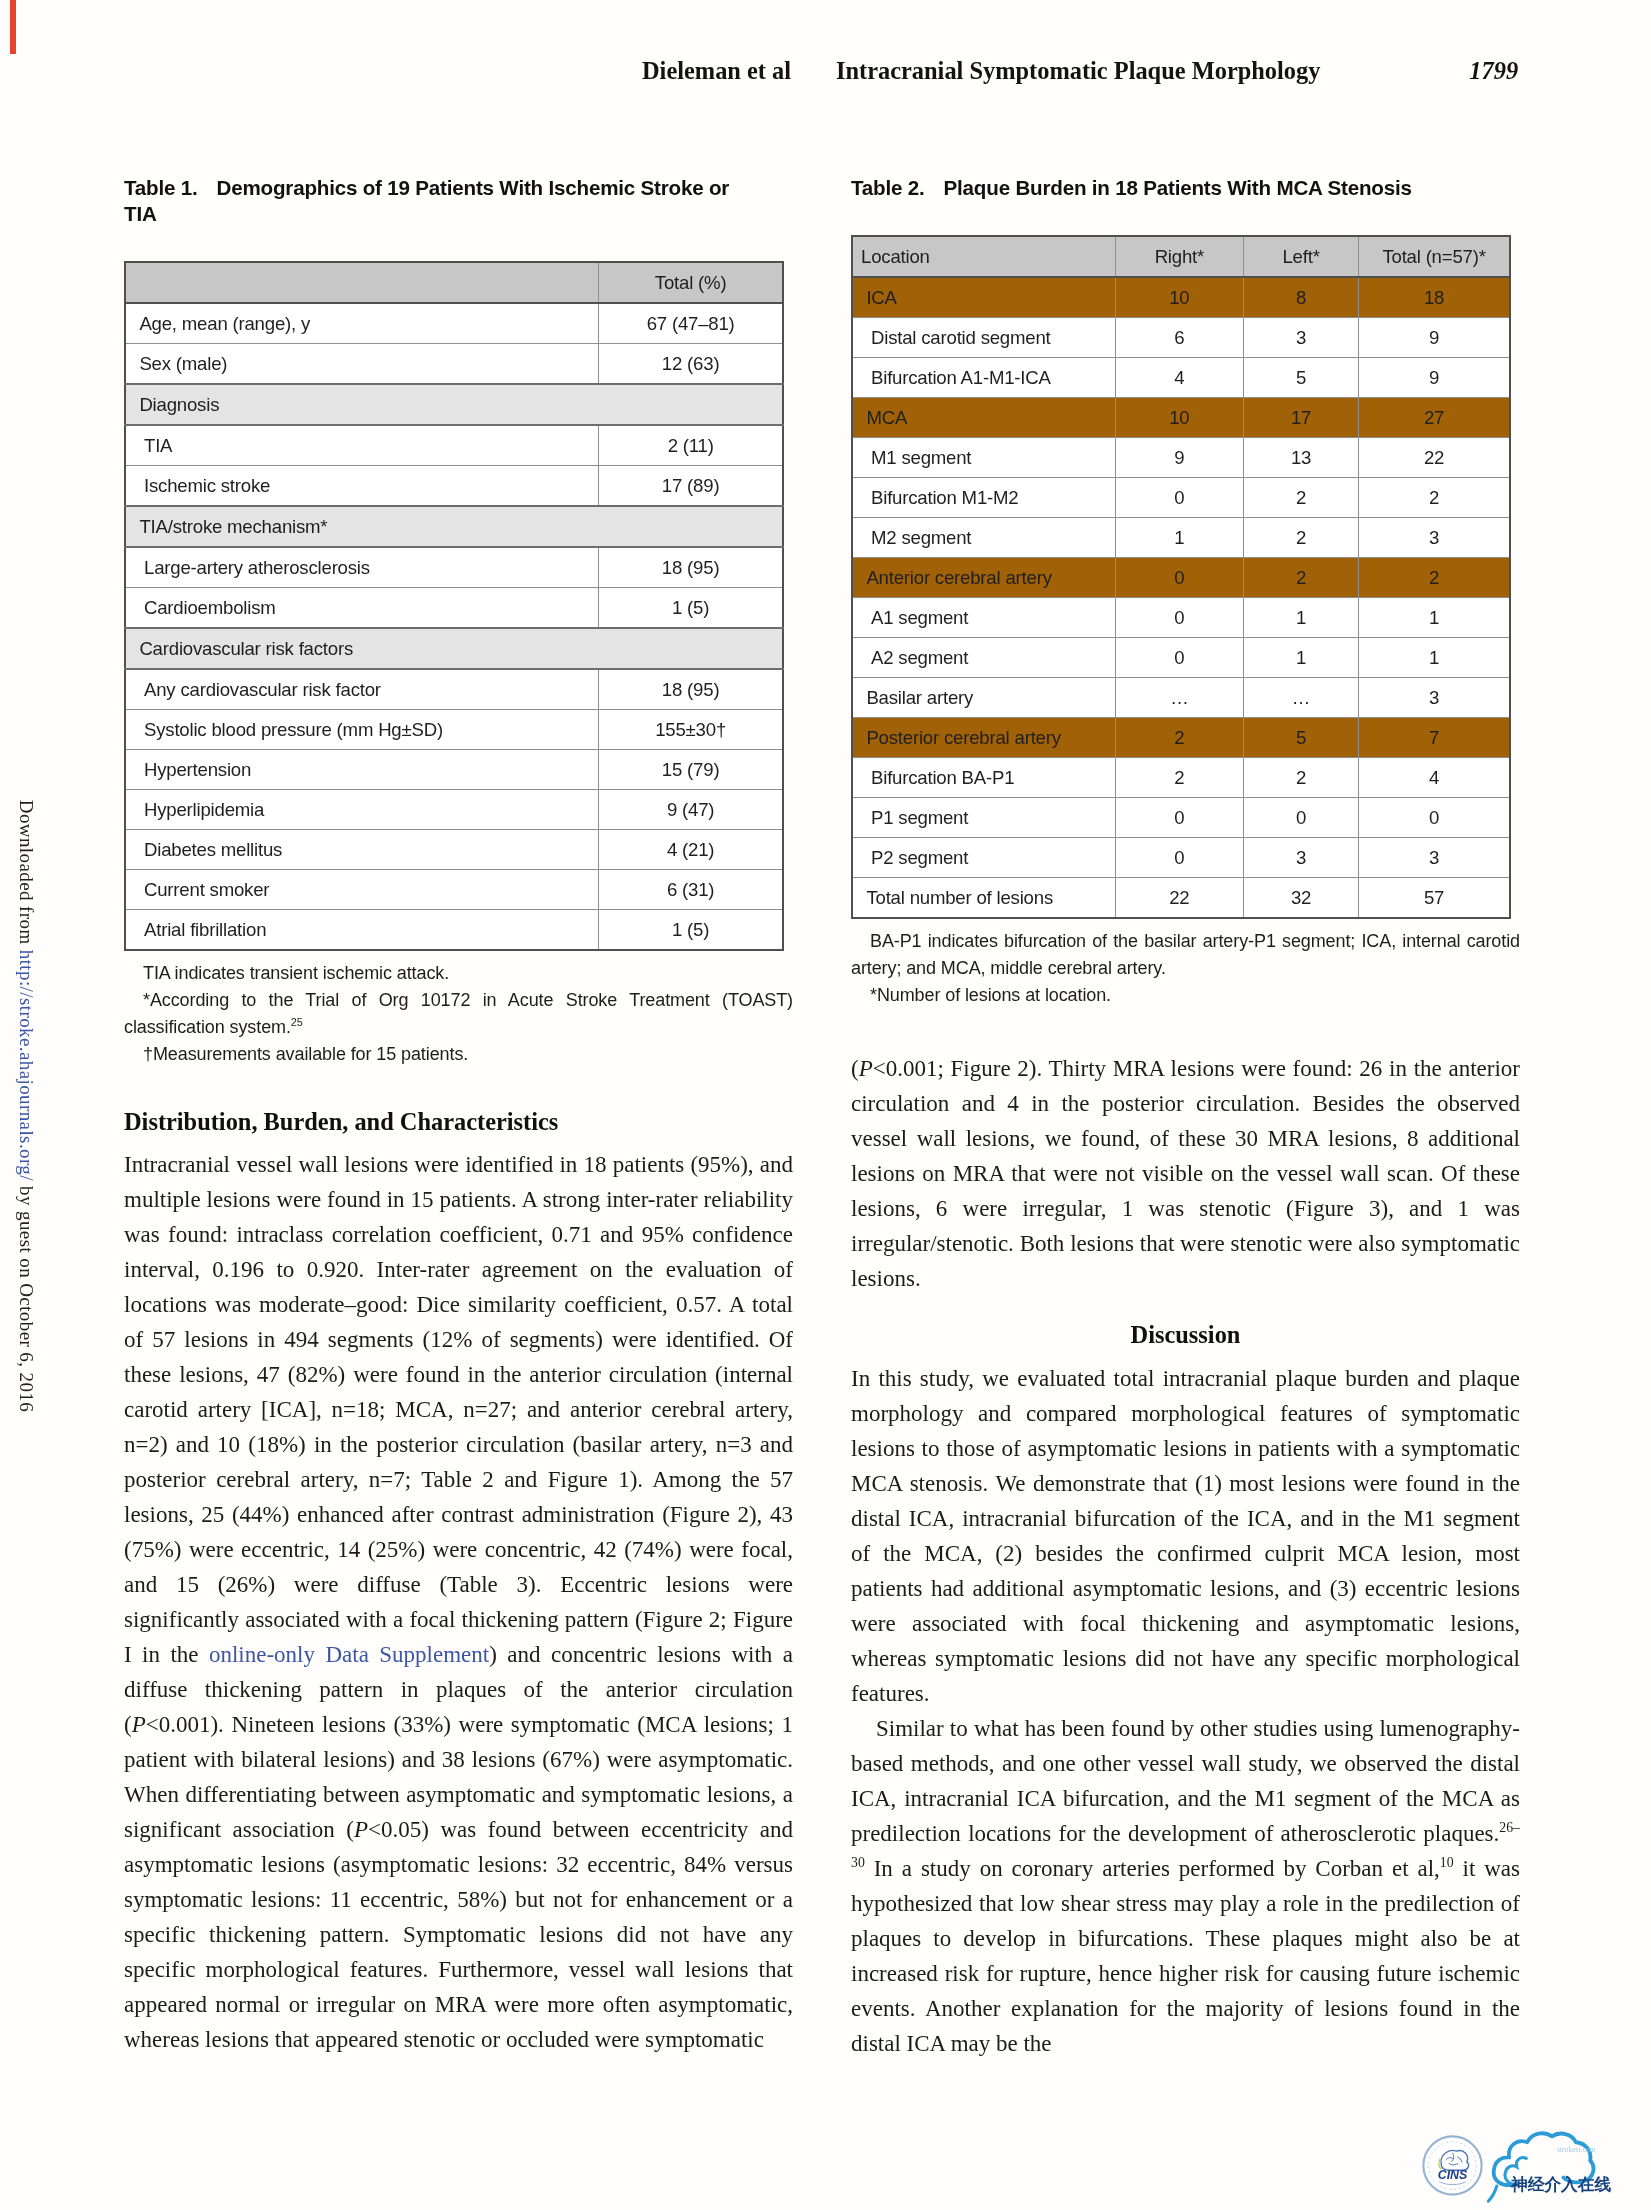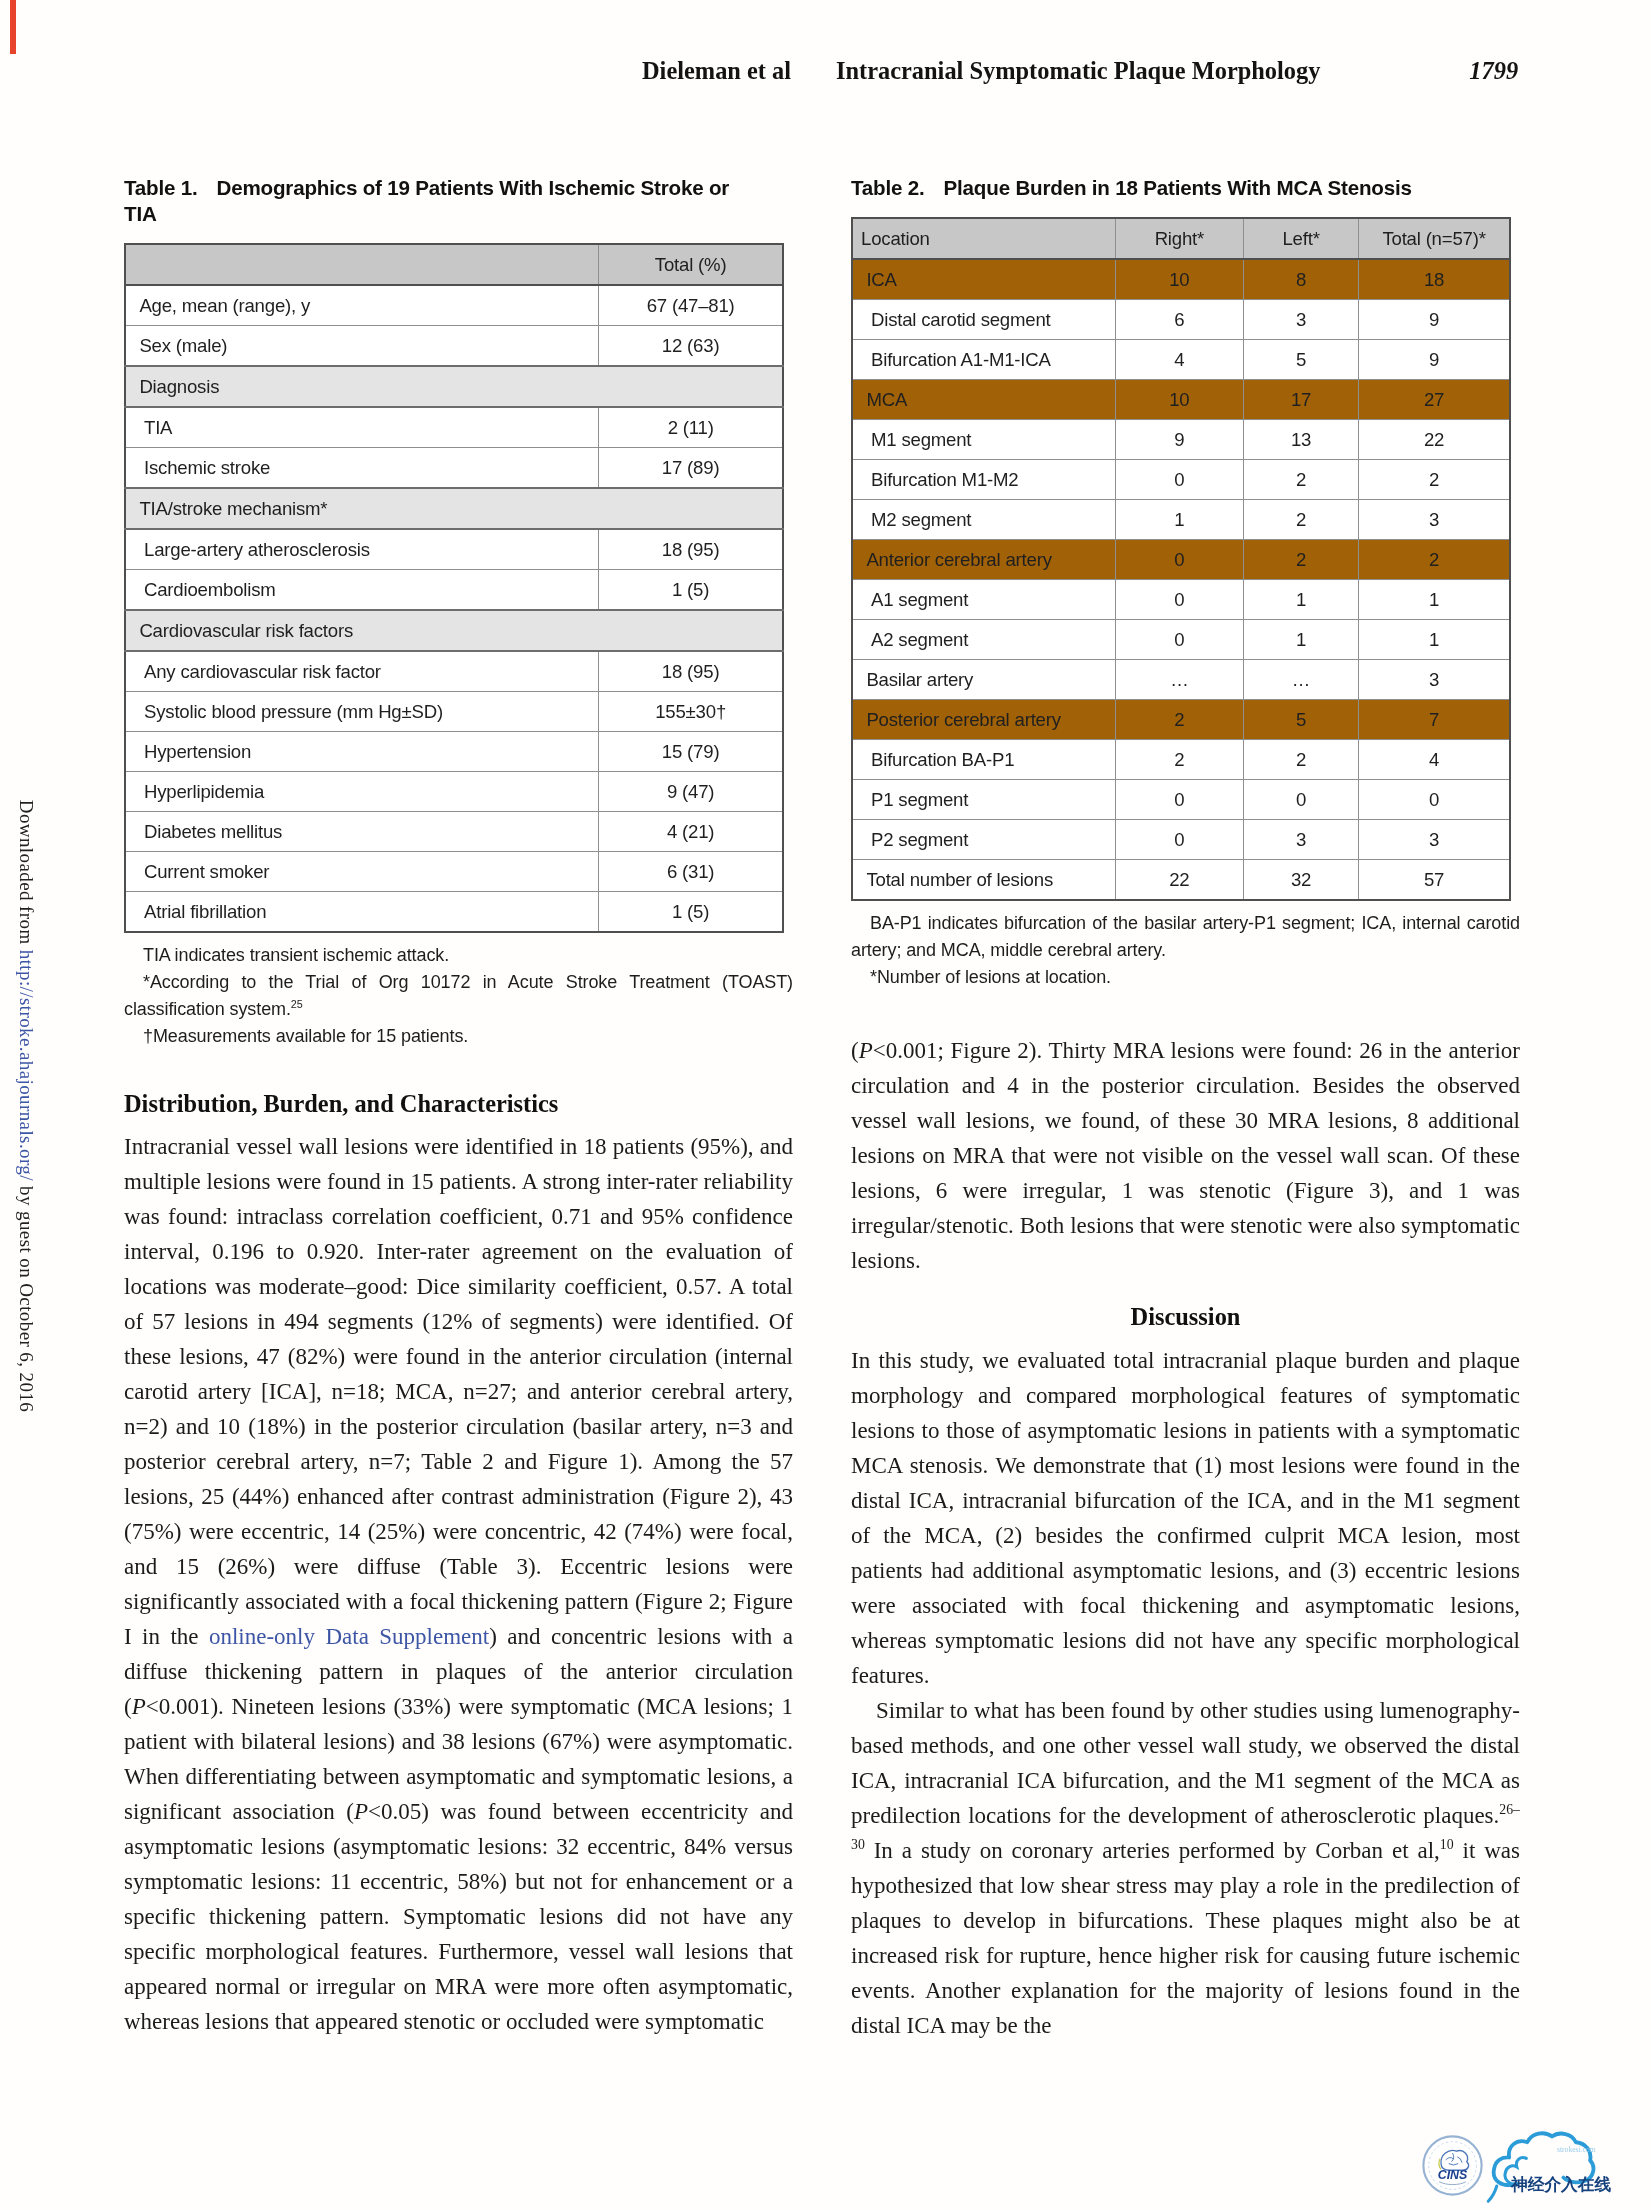--- a/index.html
+++ b/index.html
@@ -15,21 +15,21 @@
            font-weight:bold;font-size:24.4px;color:#131313;}
   .runhead .authors{position:absolute;left:486px;top:0;margin-left:32px;}
   .runhead .rtitle{position:absolute;left:712px;top:0;}
   .runhead .pageno{position:absolute;right:1.9px;top:0;font-style:italic;}
   
   .col{position:absolute;top:175px;width:669px;}
   .col-left{left:124px;}
   .col-right{left:851px;}
   
   .tbl-title{font-family:"Liberation Sans",sans-serif;font-weight:bold;font-size:20.6px;
-             line-height:26px;color:#111;margin:0 0 16px 0;width:623px;letter-spacing:-0.2px;}
+             line-height:26px;color:#111;margin:0 0 34px 0;width:623px;letter-spacing:-0.2px;}
   .tbl-title .tlabel{margin-right:19px;}
   
   table{border-collapse:collapse;width:660px;border:2.9px solid #4f4f4f;background:#fff;
         font-family:"Liberation Sans",sans-serif;letter-spacing:-0.2px;}
   td,th{border:1.5px solid #8f8f8f;font-size:18.6px;line-height:20px;color:#1f1f1f;
         height:39px;padding:0 9.6px;}
   thead th{background:#c7c7c7;font-weight:normal;border-bottom:2.9px solid #4f4f4f;}
   thead th.lab{text-align:left;padding-left:8px;}
   tr.section td{background:#e4e4e4;border-top:2.1px solid #6d6d6d;border-bottom:2.1px solid #6d6d6d;}
   tr.shade td{background:#a16207;}

